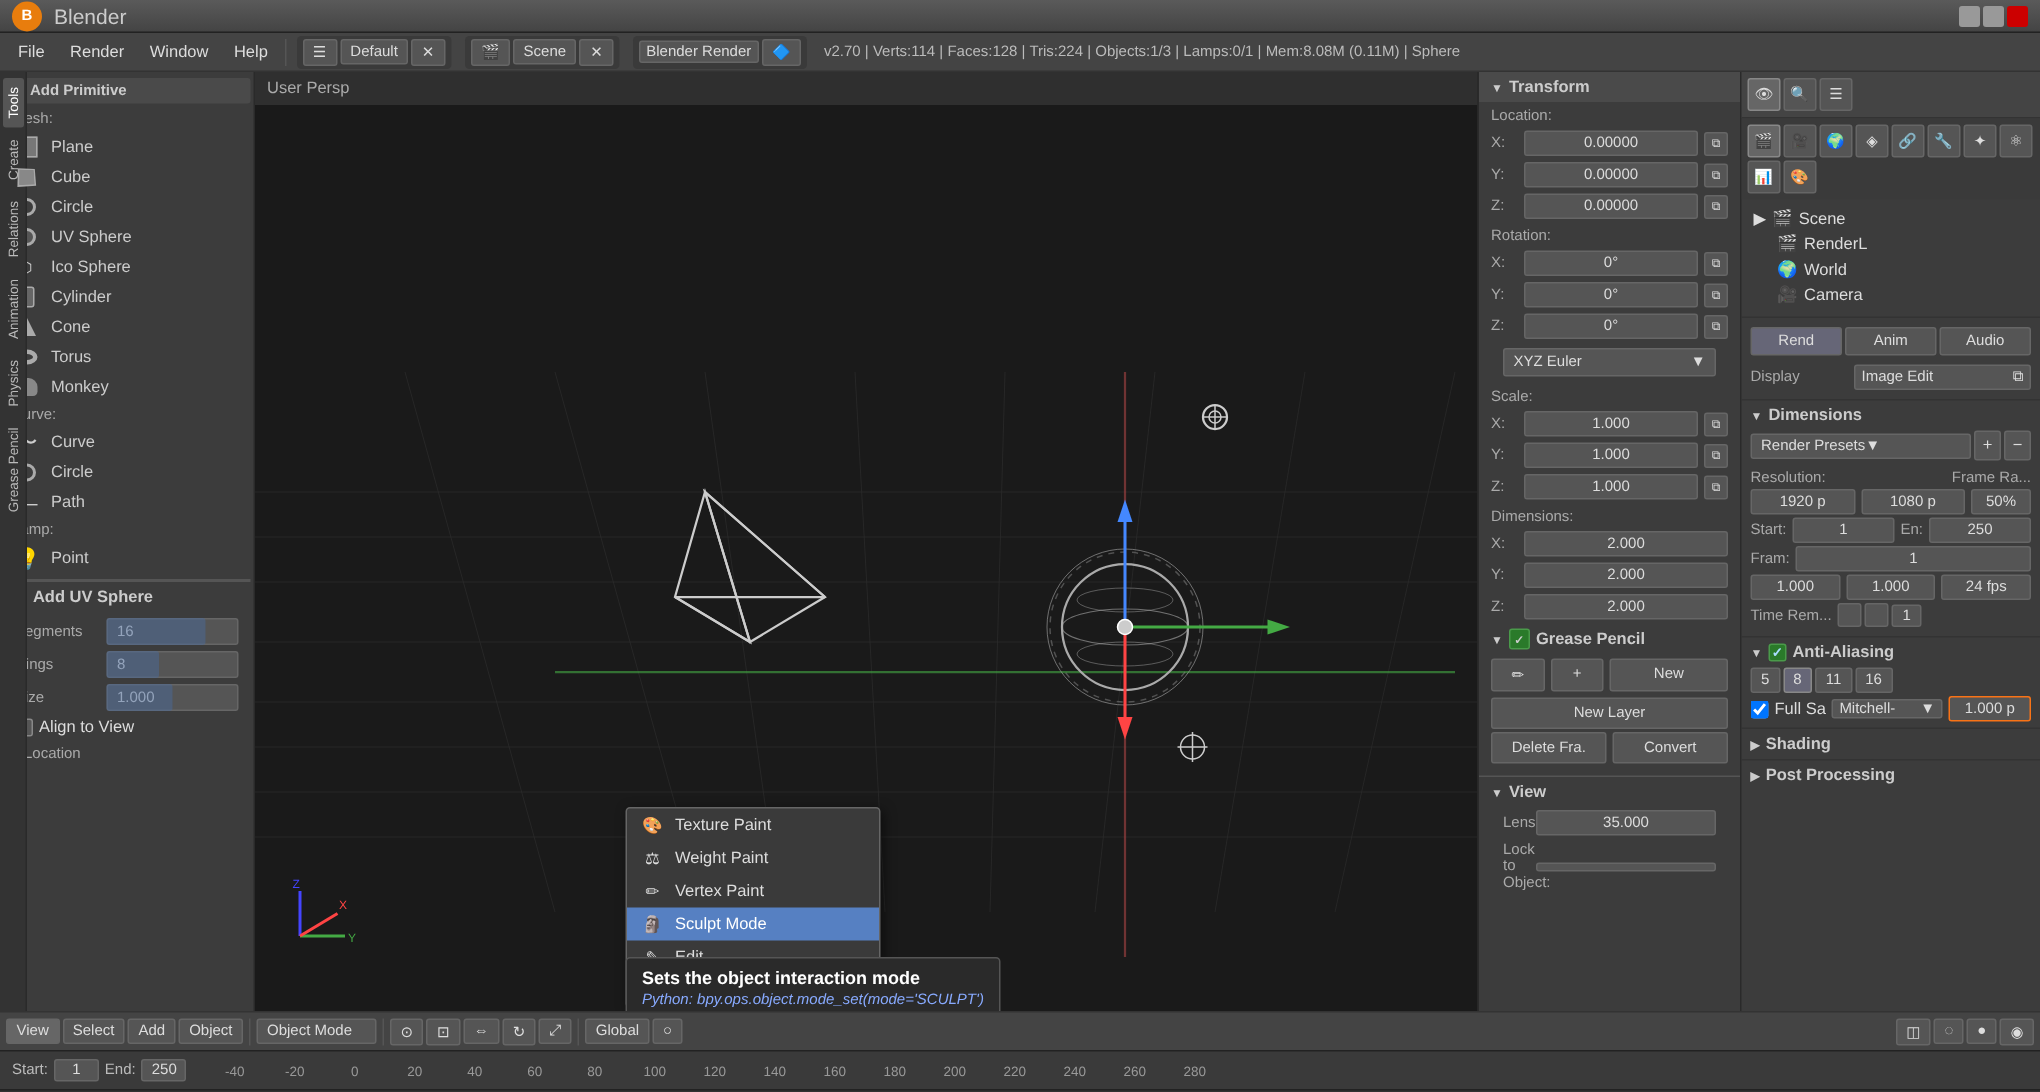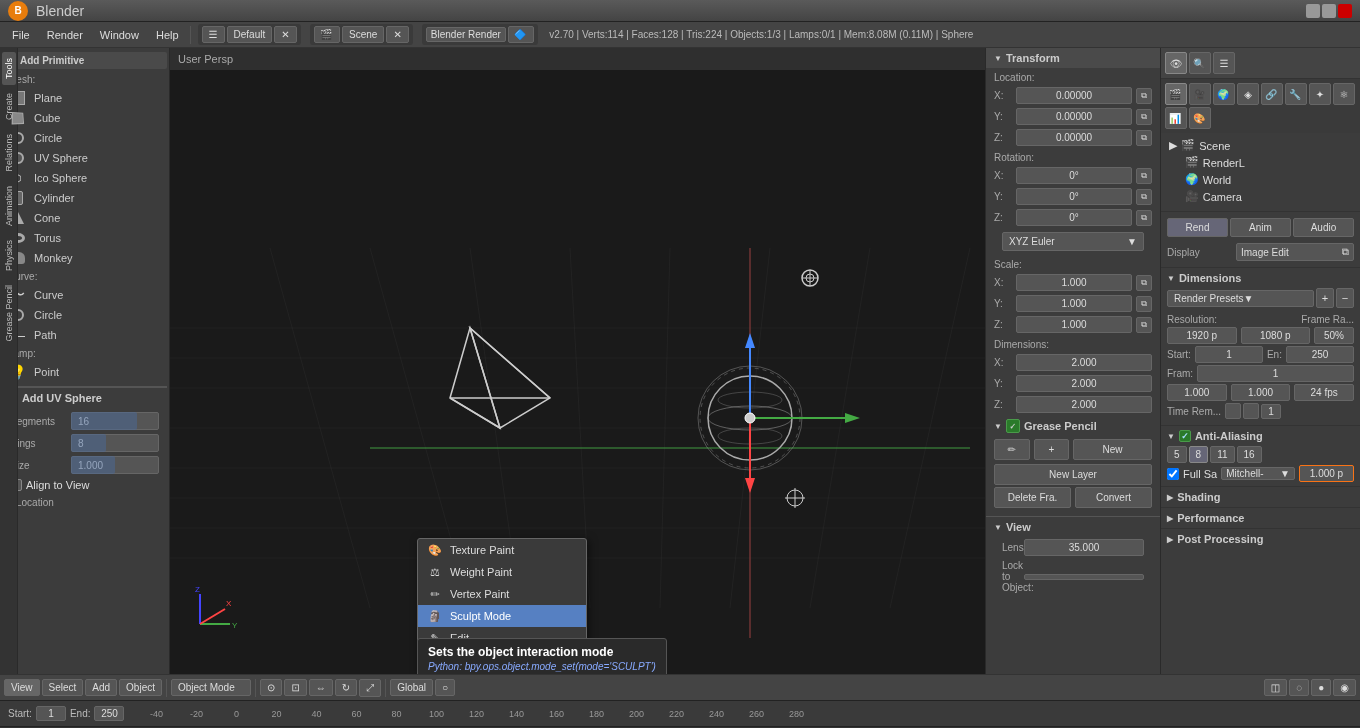--- a/index.html
+++ b/index.html
@@ -888,25 +888,20 @@
       </div>
     </div>
 
     <div class="collapsed-section">
       <div class="collapsed-header">
         <span>Shading</span>
       </div>
     </div>
     <div class="collapsed-section">
       <div class="collapsed-header">
-        <span>Performance</span>
-      </div>
-    </div>
-    <div class="collapsed-section">
-      <div class="collapsed-header">
         <span>Post Processing</span>
       </div>
     </div>
   </div>
 </div>
 
 <div id="bottom-toolbar">
   <div class="bottom-btn active">View</div>
   <div class="bottom-btn">Select</div>
   <div class="bottom-btn">Add</div>

